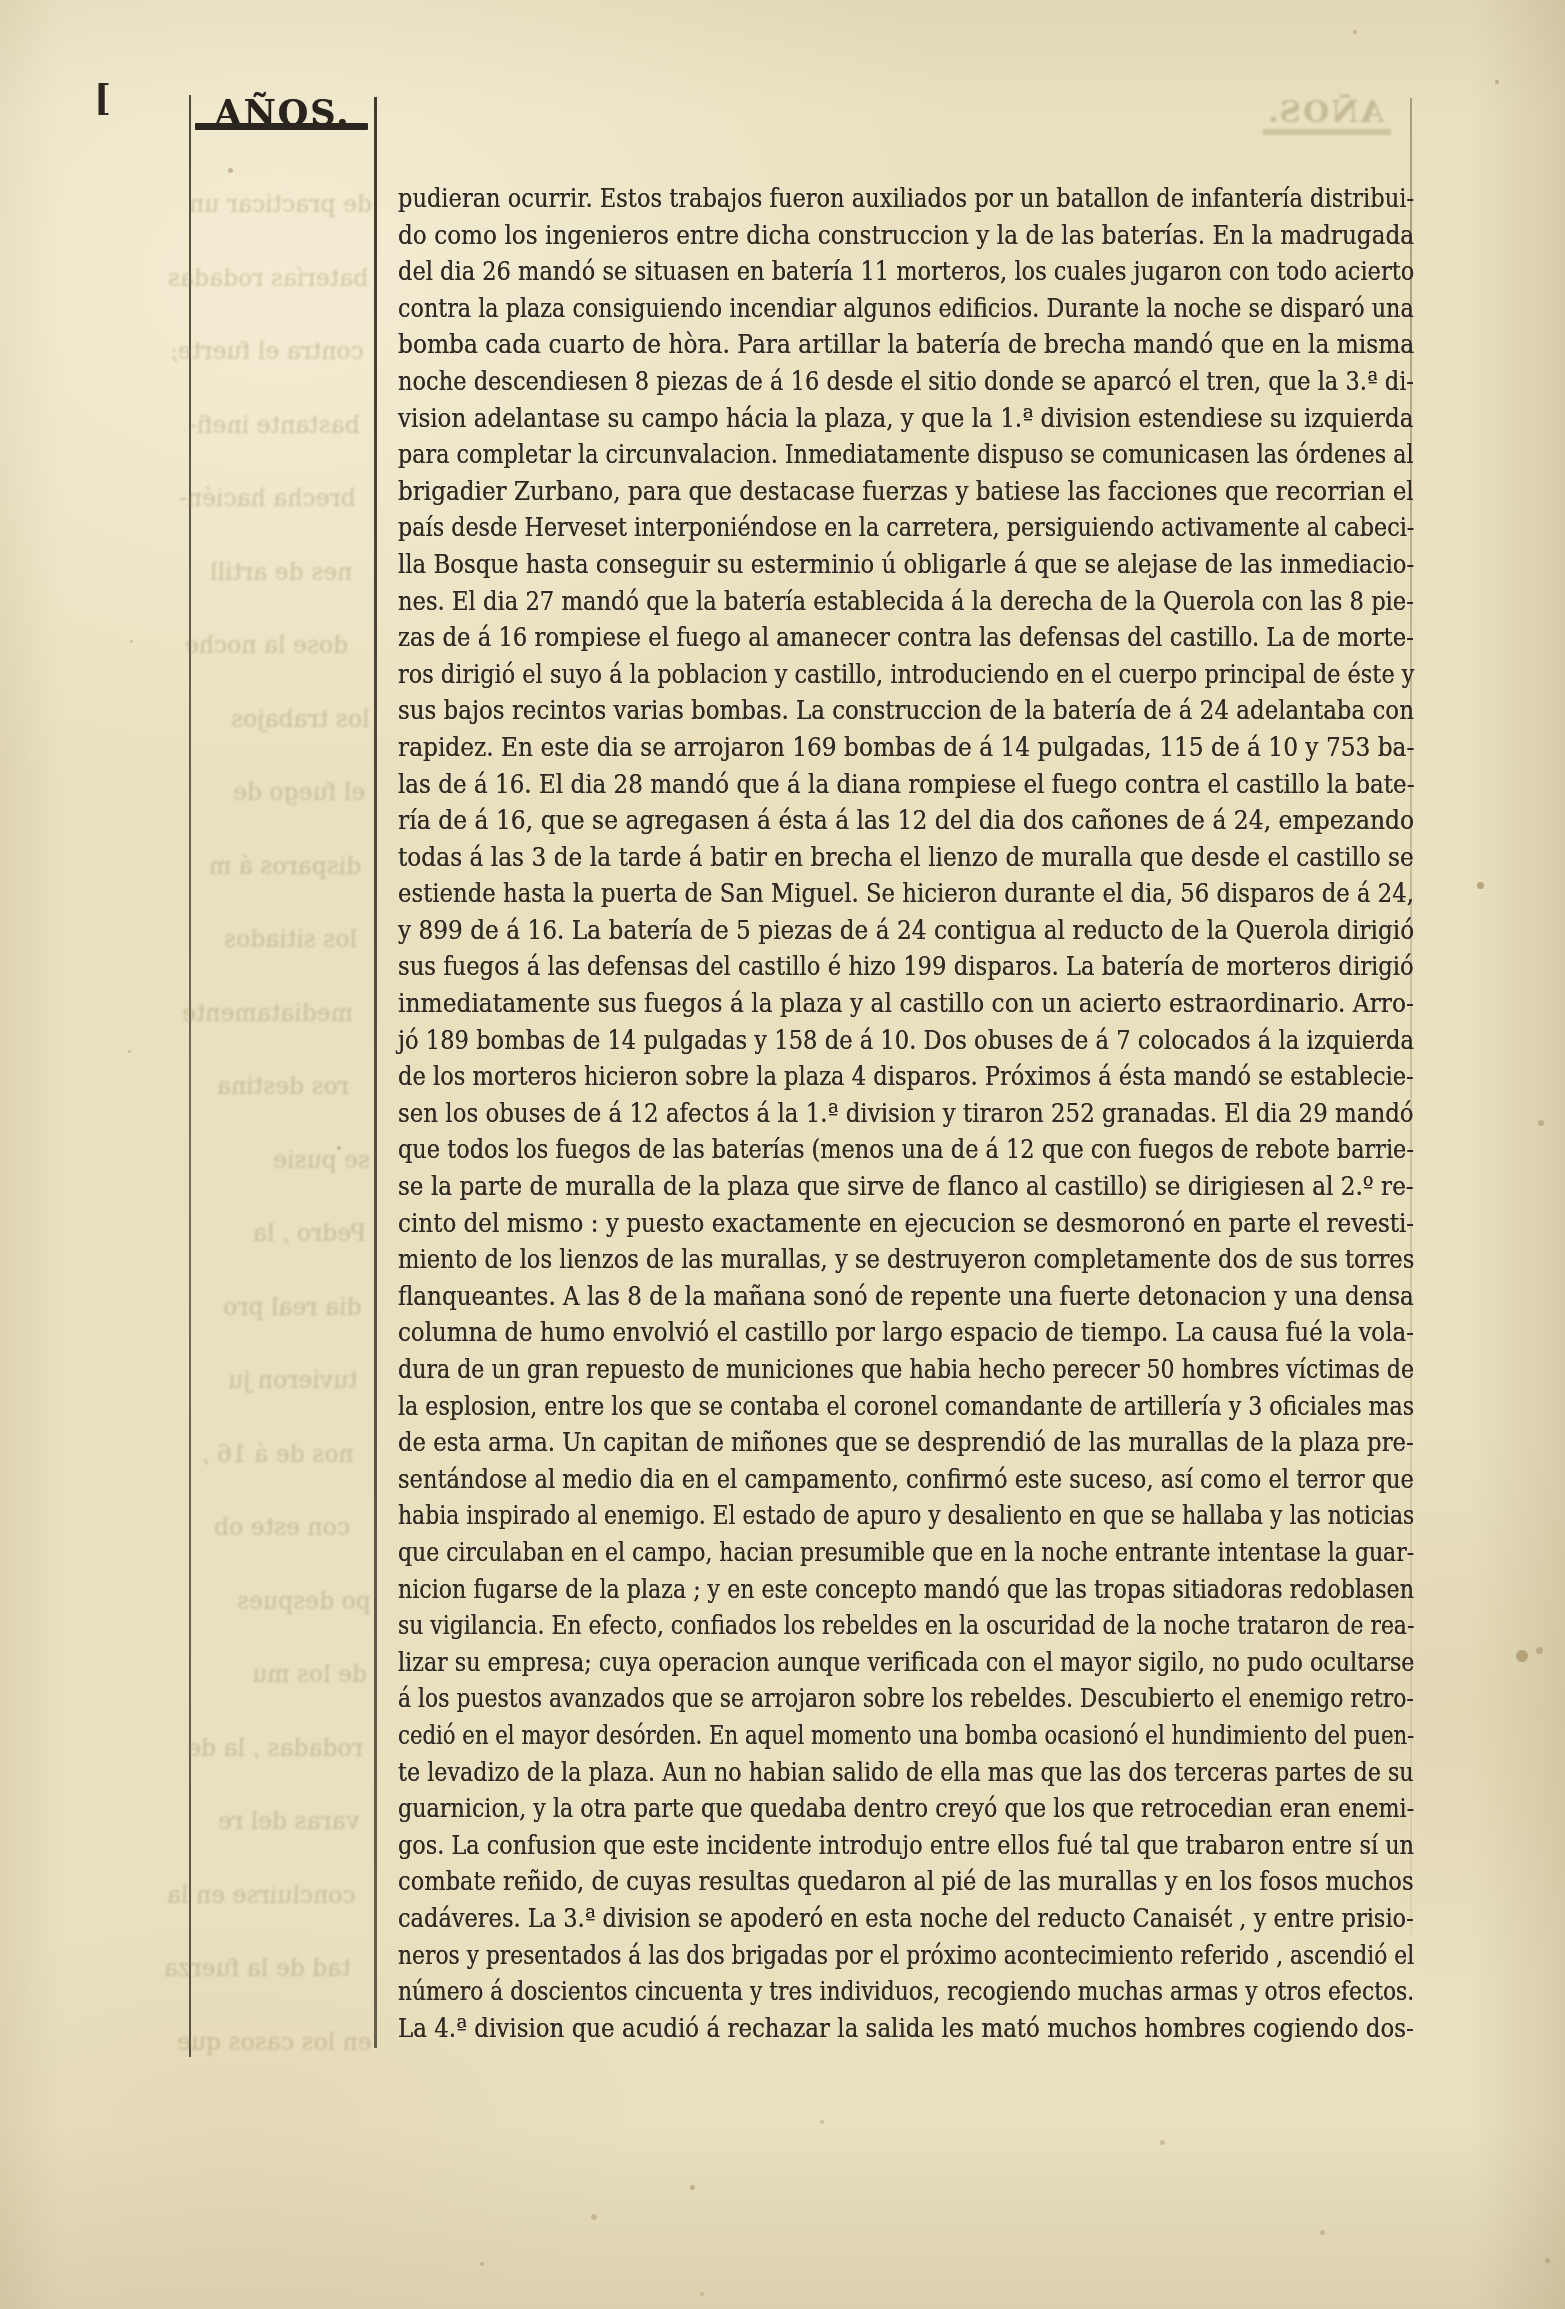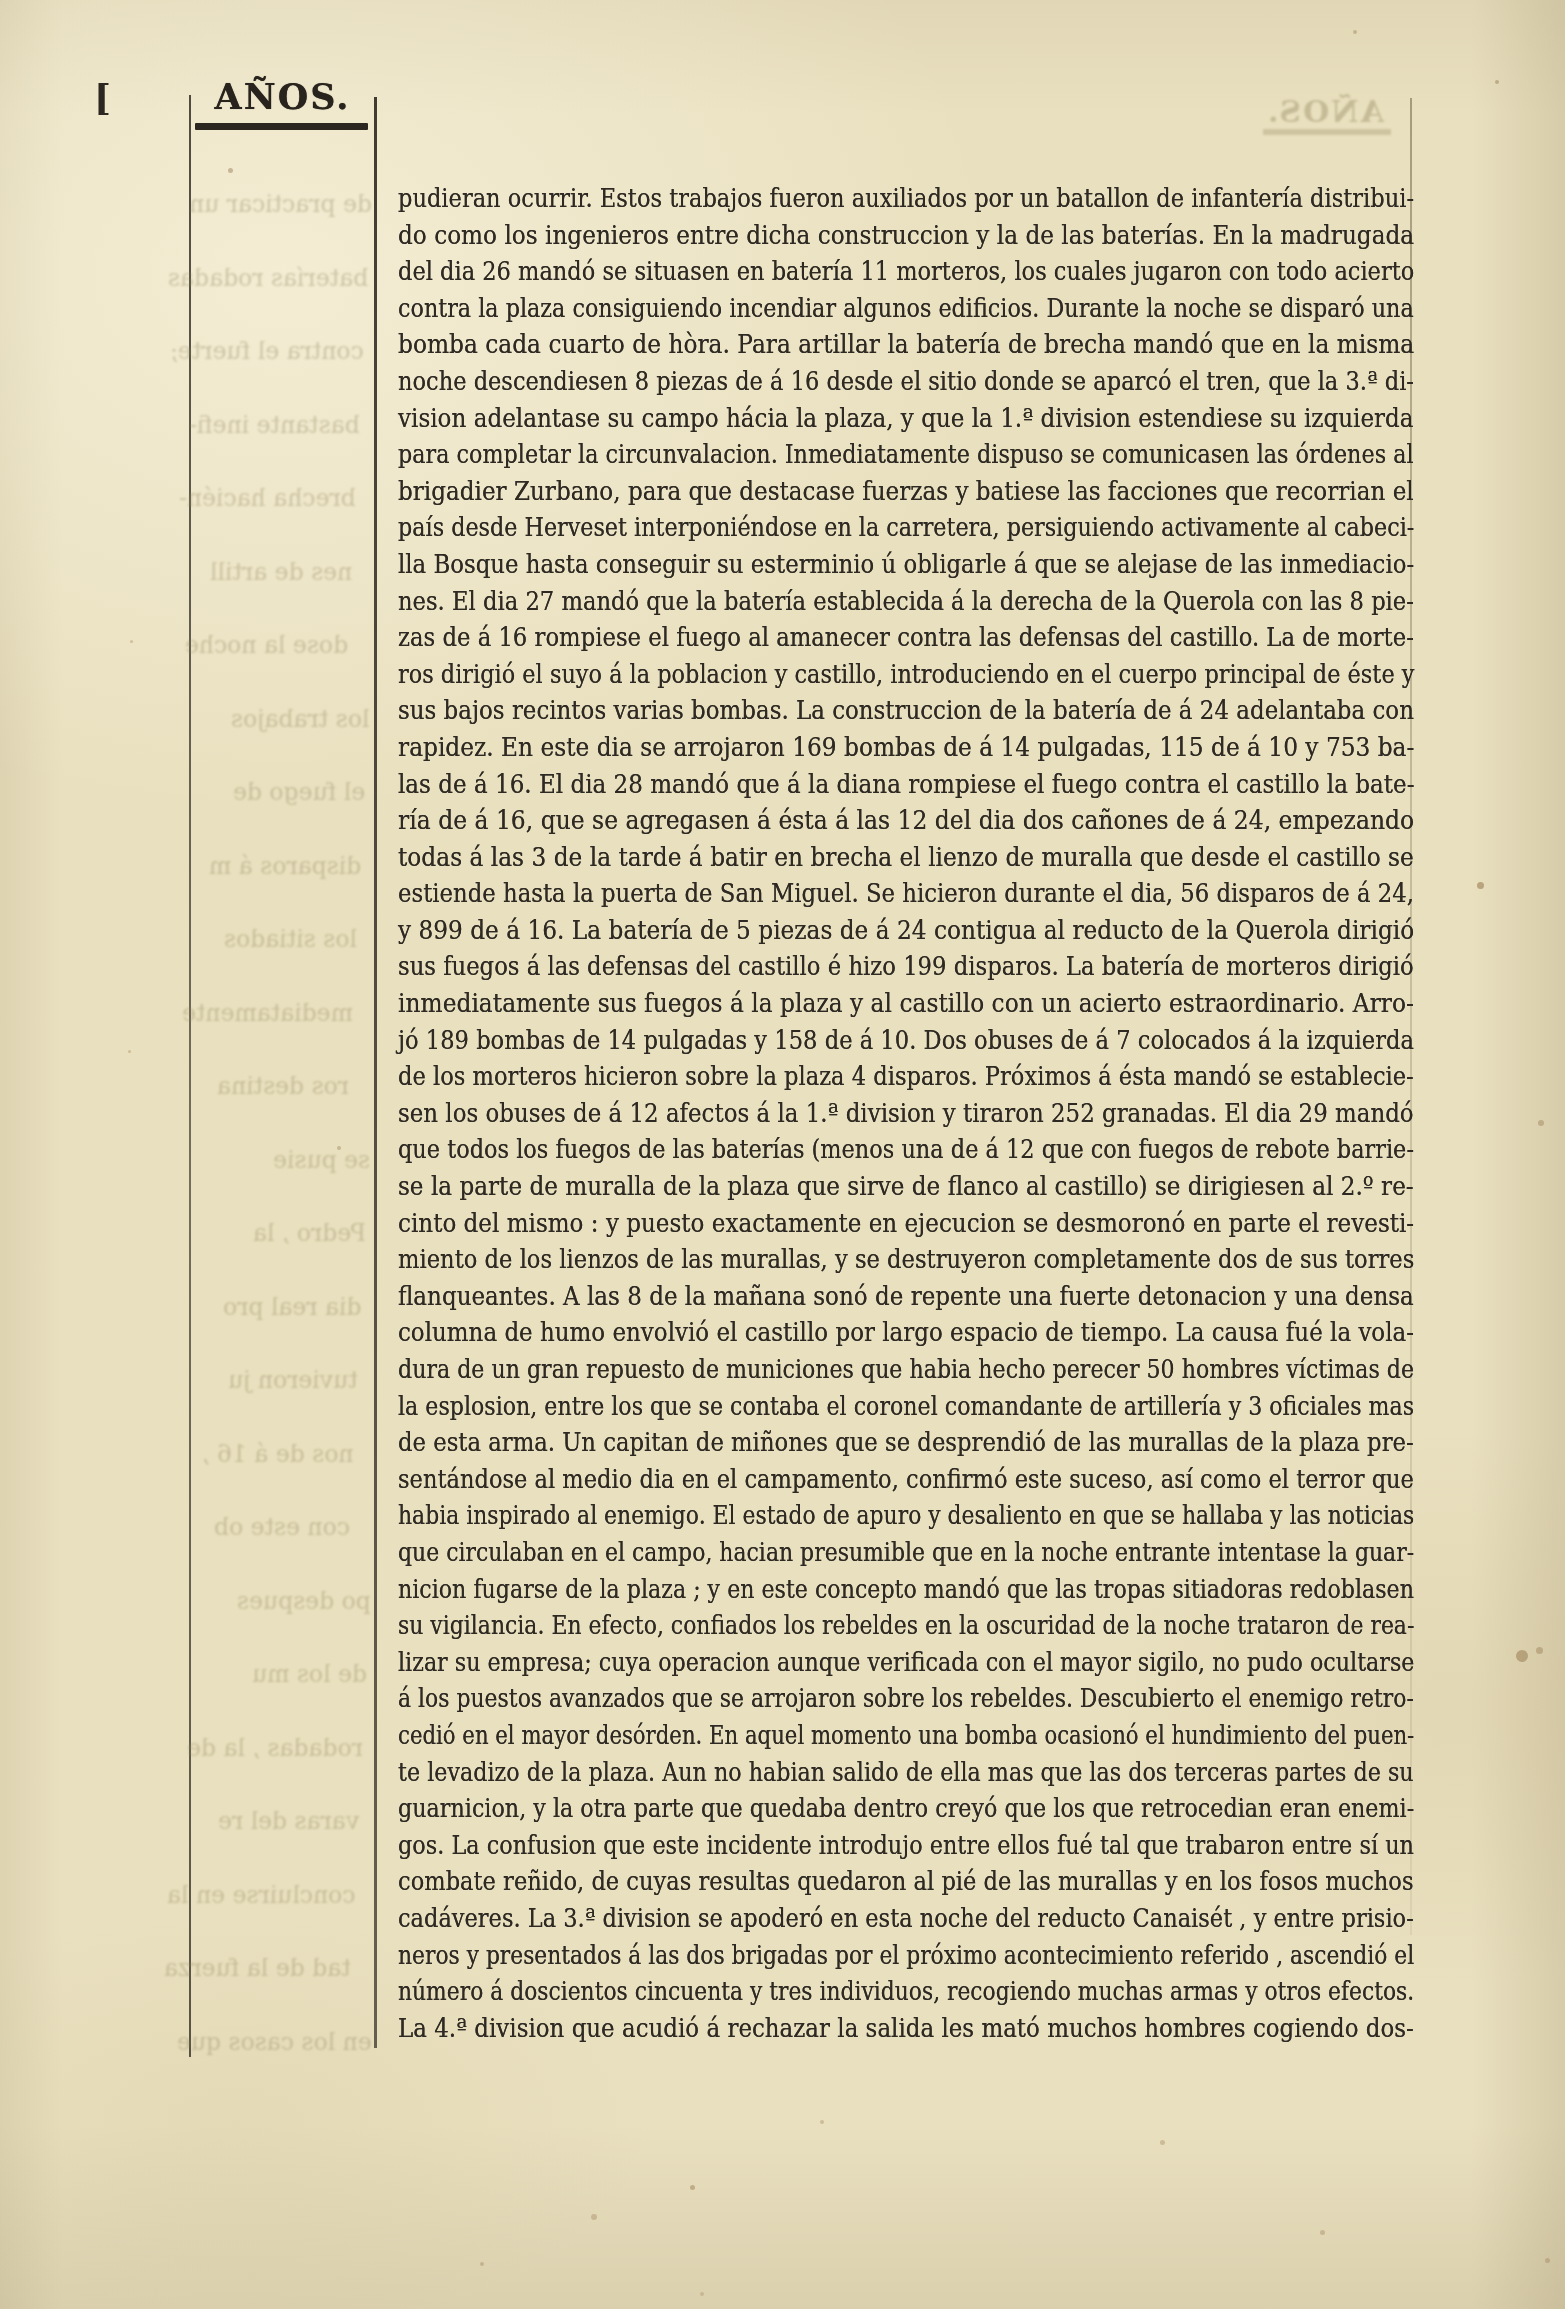--- a/index.html
+++ b/index.html
@@ -23,21 +23,21 @@
     position: absolute;
     background: rgba(52,48,38,0.82);
   }
   #rule-left  { left: 189px; top: 95px; width: 2px; height: 1962px; background: linear-gradient(to bottom, rgba(52,48,38,0.85) 0%, rgba(52,48,38,0.65) 55%, rgba(52,48,38,0.8) 100%); }
   #rule-right { left: 374px; top: 97px; width: 3px; height: 1951px; background: linear-gradient(to bottom, rgba(45,41,32,0.9), rgba(45,41,32,0.7)); }
   #rule-ghost-right {
     position: absolute; left: 1410px; top: 98px; width: 2px; height: 1837px;
     background: linear-gradient(to bottom, rgba(110,100,70,0.55), rgba(110,100,70,0.30) 40%, rgba(110,100,70,0.10));
   }
   .anos-header {
-    position: absolute; left: 190px; top: 76px; width: 185px;
+    position: absolute; left: 190px; top: 92px; width: 185px;
     text-align: center;
     font-size: 35px; font-weight: bold;
     letter-spacing: 2px;
     color: #28241d;
     text-shadow: 0 0 0.7px rgba(40,36,29,0.8);
   }
   .anos-underline {
     position: absolute; left: 195px; top: 123px; width: 173px; height: 7px;
     background: #2b2720; border-radius: 1px;
   }

